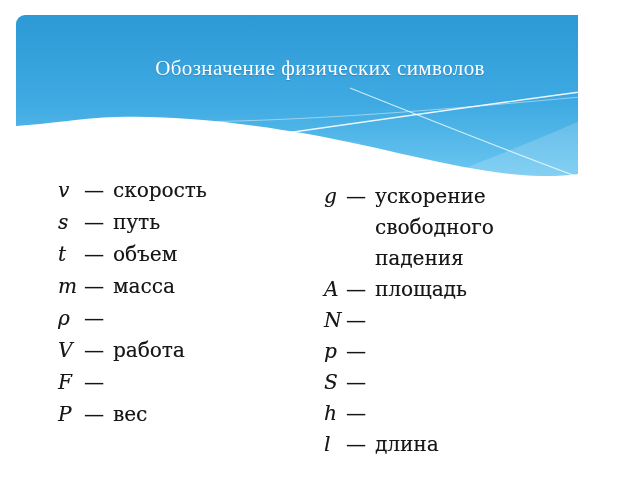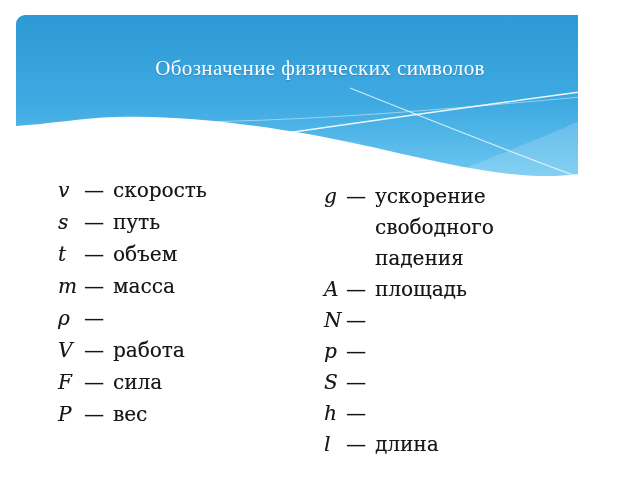--- a/index.html
+++ b/index.html
@@ -105,21 +105,20 @@
       <span class="dash">—</span>
     </div>
     <div class="row">
       <span class="sym">V</span>
       <span class="dash">—</span>
       <span class="term">работа</span>
     </div>
     <div class="row">
       <span class="sym">F</span>
       <span class="dash">—</span>
-      <span class="term">сила</span>
     </div>
     <div class="row">
       <span class="sym">P</span>
       <span class="dash">—</span>
       <span class="term">вес</span>
     </div>
   </div>
 
   <div class="col col-right">
     <div class="row">

